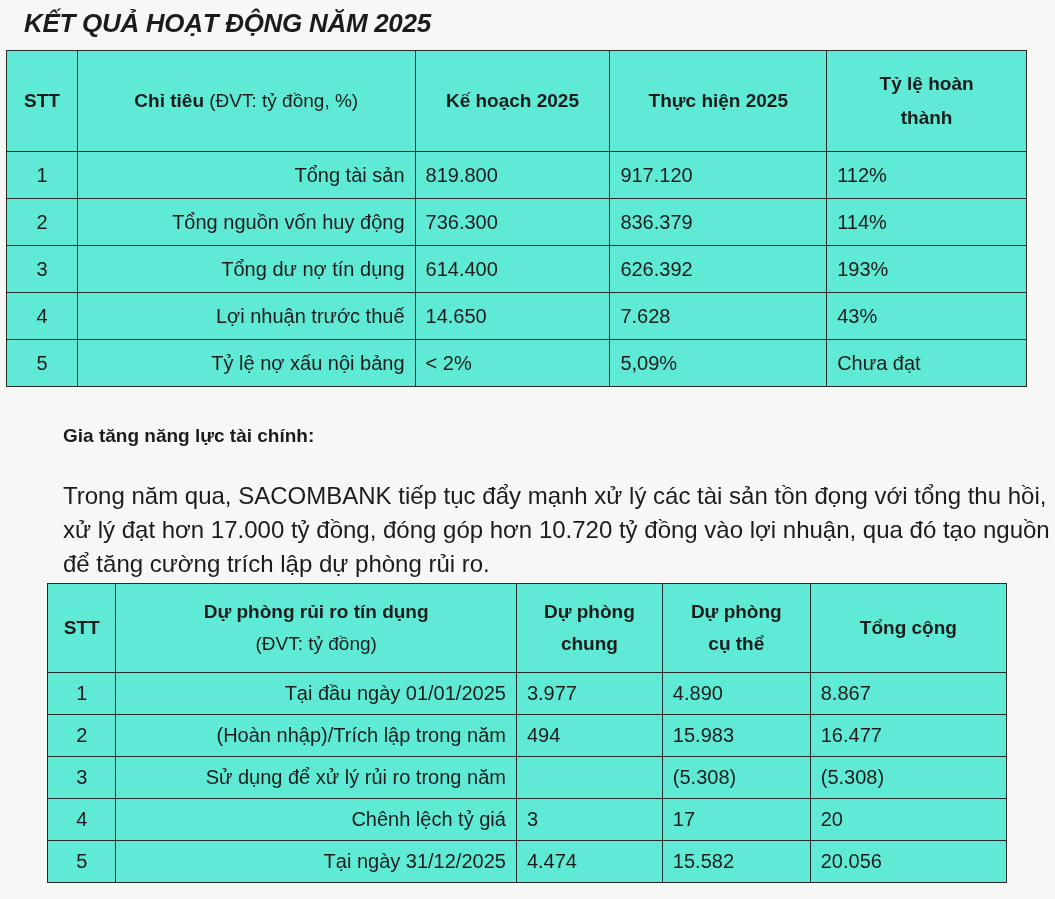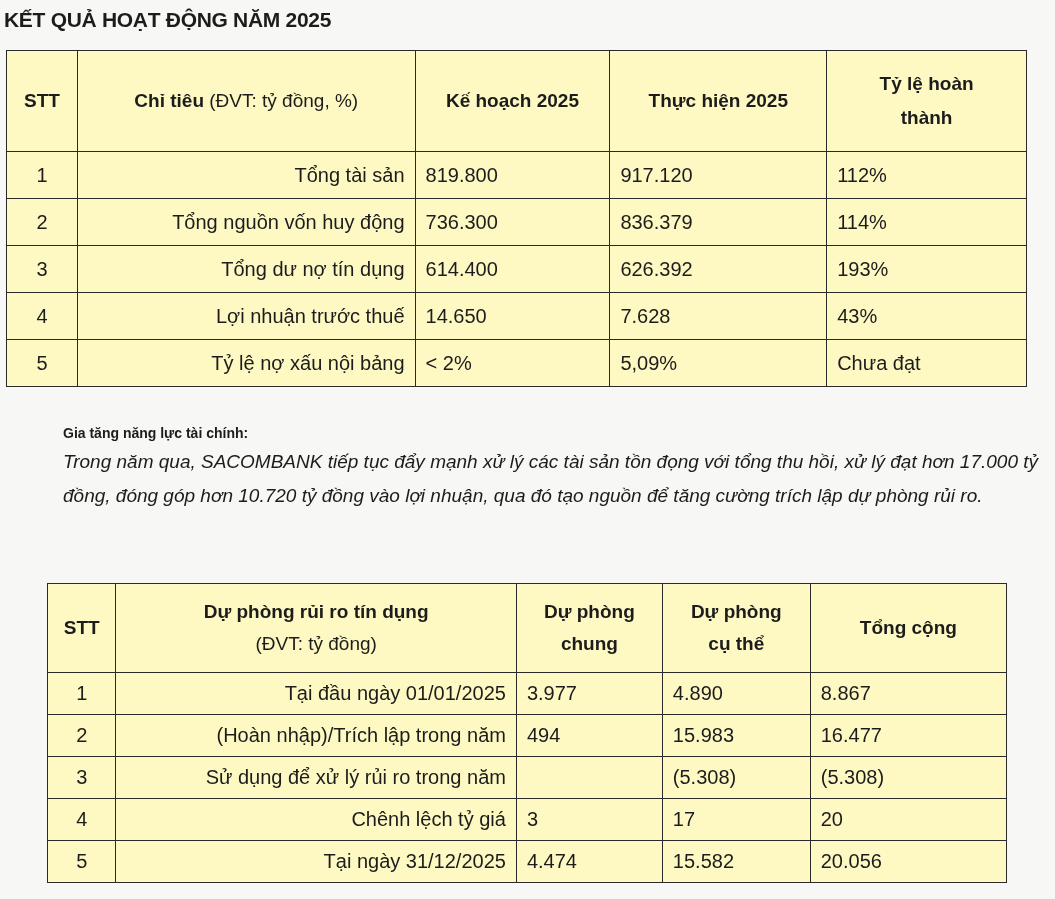--- a/index.html
+++ b/index.html
@@ -4,42 +4,42 @@
 <style>
   html, body { margin:0; padding:0; }
   body {
     width:1055px; height:899px; overflow:hidden;
     background:#f7f7f5;
     font-family:"Liberation Sans", sans-serif;
     color:#1c1c1c;
     position:relative;
   }
   .title {
-    position:absolute; left:4px; top:8px;
-    font-size:21px; font-weight:bold; letter-spacing:-0.3px;
+    position:absolute; left:24px; top:8px;
+    font-size:26px; font-weight:bold; letter-spacing:-0.3px;font-style:italic;
   }
-  table { border-collapse:collapse; position:absolute; background:#fef9c3; }
+  table { border-collapse:collapse; position:absolute; background:#5eead4; }
   td, th { border:1.6px solid #2a2a2a; padding:0 10px; font-size:19px; font-weight:normal; }
   th { font-weight:bold; }
   .c { text-align:center; }
   .r { }
   .l { text-align:right; }
   .it { font-weight:normal; }
 
   #t1 { left:6px; top:50px; width:1021px; }
   #t1 th { height:100px; font-size:19px; }
   #t1 td { height:46px; font-size:20px; }
 
   .sec-heading {
     position:absolute; left:63px; top:425px;
-    font-size:14px; font-weight:bold;
+    font-size:19px; font-weight:bold;
   }
   .para {
-    position:absolute; left:63px; top:445px; width:990px;
-    font-size:19px; line-height:34px;font-style:italic;
+    position:absolute; left:63px; top:479px; width:990px;
+    font-size:24px; line-height:34px;
   }
 
   #t2 { left:47px; top:583px; width:960px; }
   #t2 th { height:88px; font-size:19px; line-height:32px; }
   #t2 td { height:41px; font-size:20px; }
 </style>
 </head>
 <body>
 
 <div class="title">KẾT QUẢ HOẠT ĐỘNG NĂM 2025</div>

